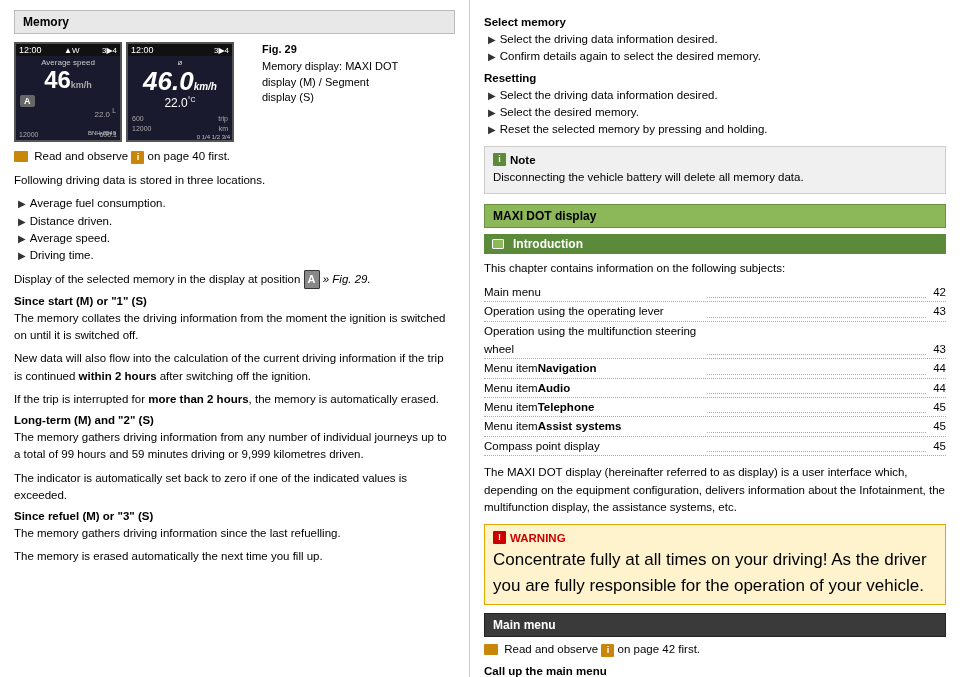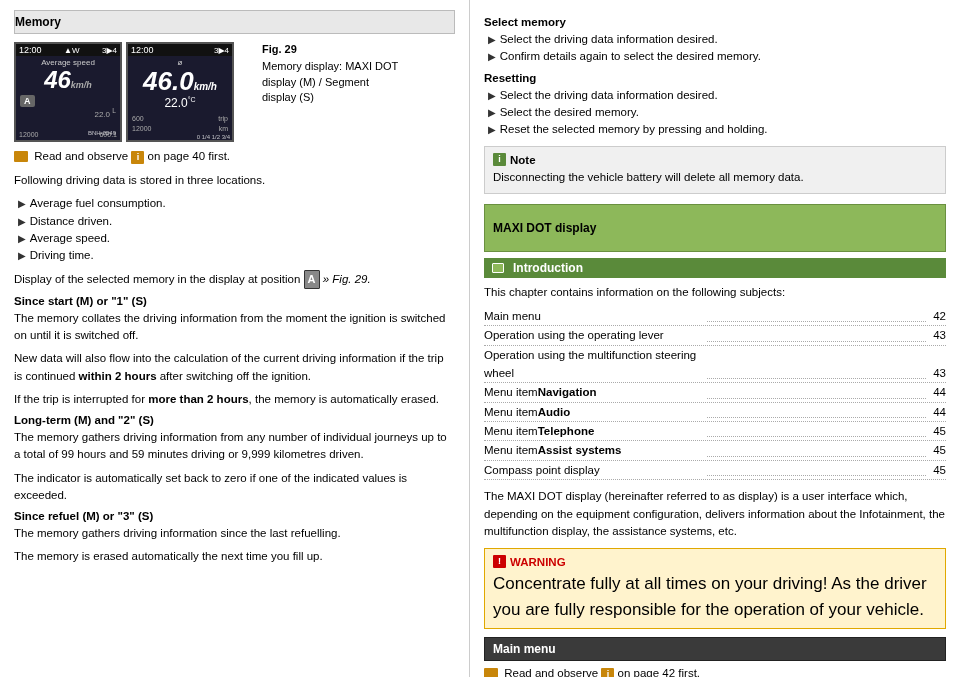--- a/index.html
+++ b/index.html
@@ -29,30 +29,30 @@
     
     .right-col {
       width: 490px;
       padding: 10px 14px;
     }
 
     
     .section-header {
       background: #e8e8e8;
       border: 1px solid #bbb;
-      padding: 4px 0;
+      padding: 4px 8px;
       font-weight: bold;
       font-size: 12px;
       margin-bottom: 8px;
     }
 
     .section-header-green {
       background: #8db85a;
       border: 1px solid #6a9040;
-      padding: 16px 8px;
+      padding: 4px 8px;
       font-weight: bold;
       font-size: 12px;
       color: #000;
       margin-bottom: 6px;
       margin-top: 10px;
     }
 
     .section-header-dark {
       background: #3a3a3a;
       border: 1px solid #222;
@@ -328,21 +328,21 @@
       <div class="display-screens">
 
         <div class="screen">
           <div class="screen-top-bar">
             <span style="font-size:9px;">12:00</span>
             <span style="font-size:8px;">▲W</span>
             <span style="font-size:8px;">3▶4</span>
           </div>
           <div style="padding: 2px 4px;">
             <div style="font-size:8px; color:#ccc; text-align:center;">Average speed</div>
-            <div style="font-size:24px; font-weight:bold; color:#fff; text-align:center; line-height:1.1;font-style:italic;">46<span style="font-size:9px;color:#aaa;">km/h</span></div>
+            <div style="font-size:24px; font-weight:bold; color:#fff; text-align:center; line-height:1.1;">46<span style="font-size:9px;color:#aaa;">km/h</span></div>
             <div style="display:flex; justify-content:space-between; align-items:center; margin-top:2px;">
               <div style="background:#666; color:#fff; font-size:9px; font-weight:bold; padding:1px 4px; border-radius:2px;">A</div>
               <div></div>
             </div>
             <div style="font-size:8px; color:#aaa; text-align:right;">22.0 <sup>L</sup></div>
           </div>
           <div class="screen-bottom-row">
             <span>12000</span>
             <span>600.1</span>
           </div>

